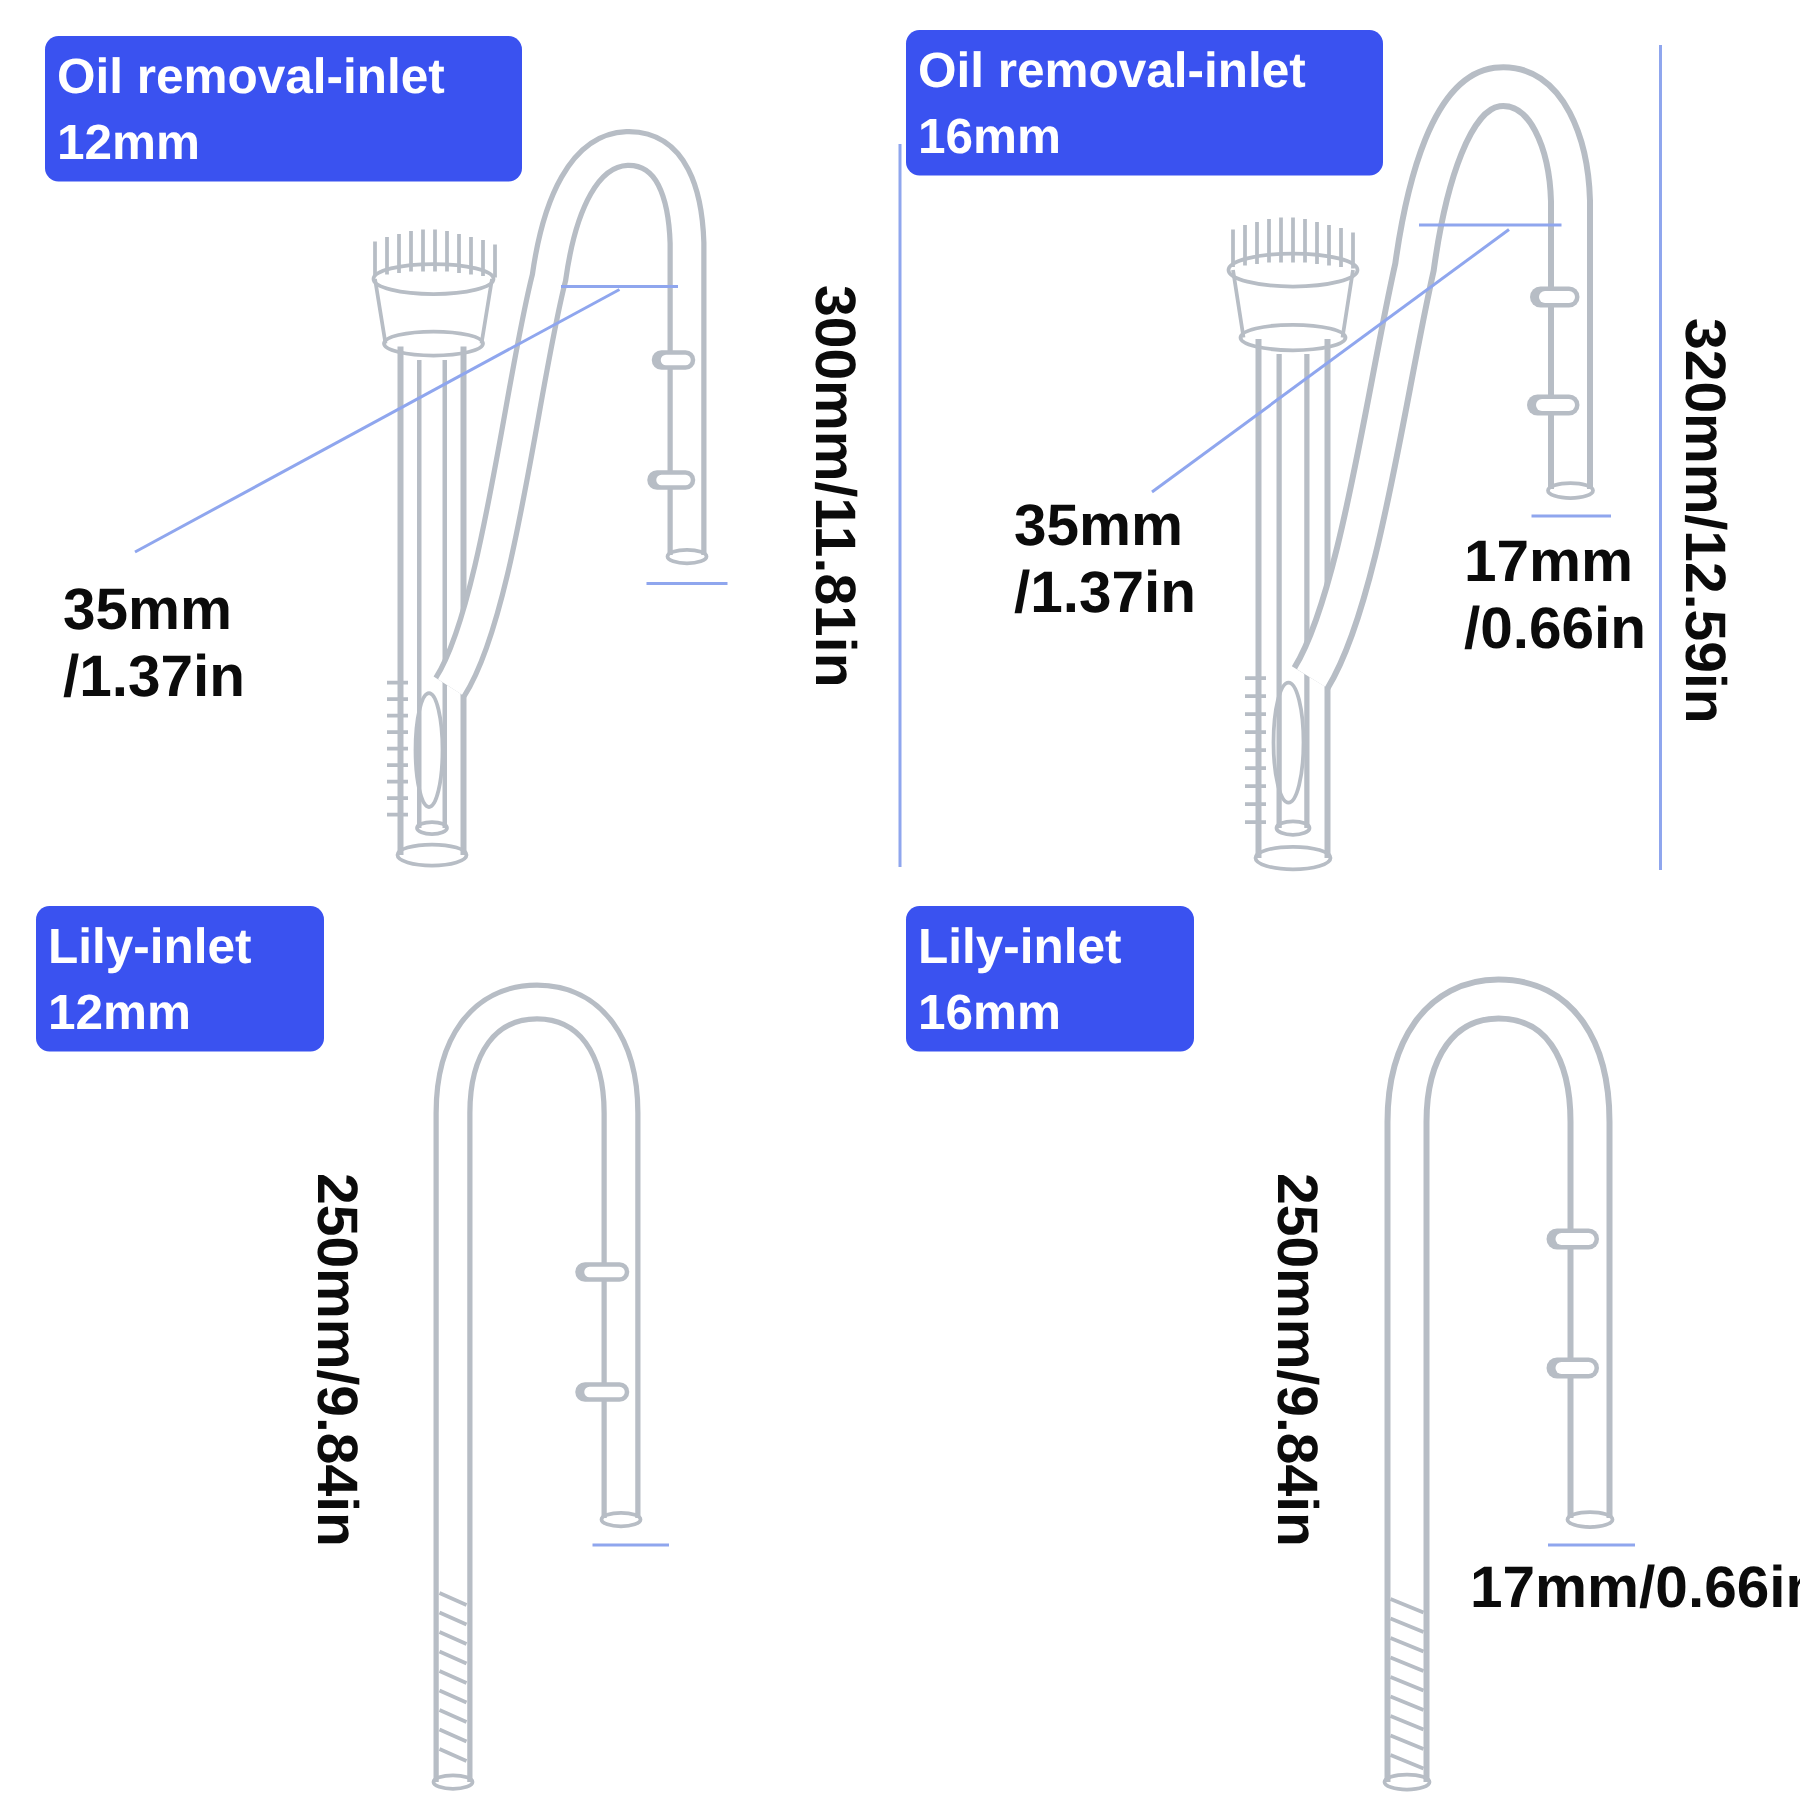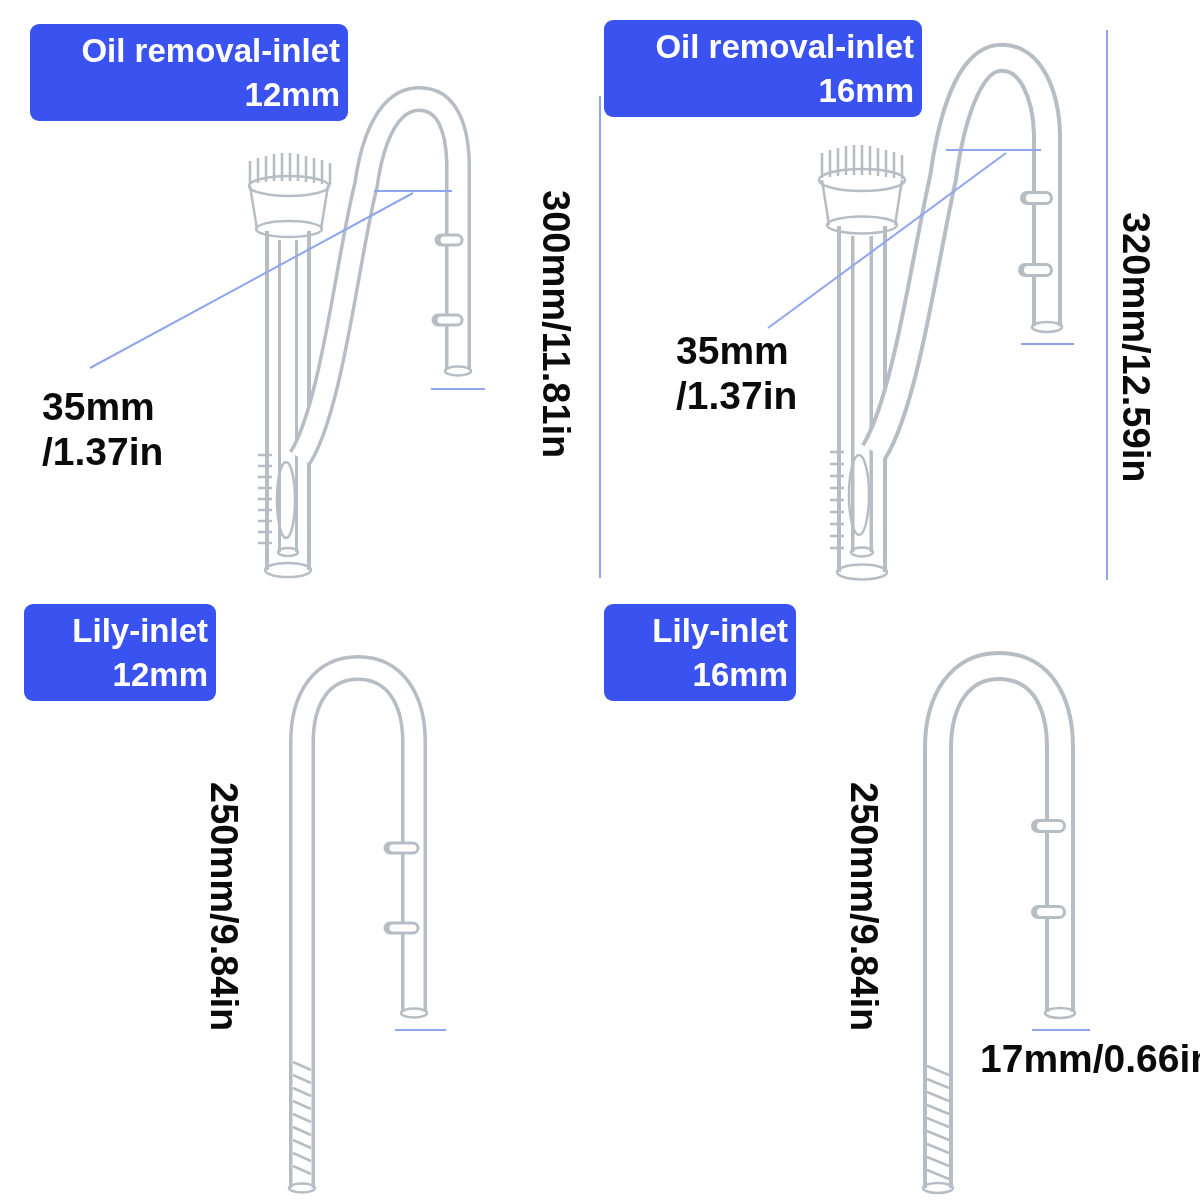--- a/index.html
+++ b/index.html
@@ -16,21 +16,21 @@
   .t-o { fill:none; stroke:var(--glass,#b7bdc5); }
   .t-i { fill:none; stroke:#ffffff; }
   .p-o { fill:none; stroke:var(--glass,#b7bdc5); stroke-linecap:round; }
   .p-i { fill:none; stroke:#ffffff; stroke-linecap:round; }
   .gl  { fill:none; stroke:var(--glass,#b7bdc5); stroke-width:2.5px; }
   .ann line { stroke:var(--annotation-line,#8fa6ee); stroke-width:2px; }
 
   
   .badge {
     position:absolute; background:var(--badge-bg,#3a52f0); color:#ffffff;
-    font-weight:700; font-size:33px; line-height:1.32; text-align:right;
+    font-weight:700; font-size:33px; line-height:1.32; text-align:left;
     border-radius:9px; display:flex; flex-direction:column; justify-content:center;
     padding:6px 8px;
   }
   .dim {
     position:absolute; font-weight:700; font-size:39px; line-height:1.16;
     color:var(--text,#0b0b0b); white-space:nowrap;
   }
   .vdim {
     position:absolute; font-weight:700; font-size:38px;
     color:var(--text,#0b0b0b); writing-mode:vertical-rl; white-space:nowrap;
@@ -149,20 +149,24 @@
   <div class="dim" style="left:42px;top:384px">
     <div>35mm</div>
     <div>/1.37in</div>
   </div>
   <div class="vdim" style="left:534px;top:190px">300mm/11.81in</div>
 
   <div class="dim" style="left:676px;top:328px">
     <div>35mm</div>
     <div>/1.37in</div>
   </div>
+  <div class="dim" style="left:976px;top:352px">
+    <div>17mm</div>
+    <div>/0.66in</div>
+  </div>
   <div class="vdim" style="left:1114px;top:212px">320mm/12.59in</div>
 
   <div class="vdim" style="left:202px;top:782px">250mm/9.84in</div>
 
   <div class="vdim" style="left:842px;top:782px">250mm/9.84in</div>
   <div class="dim" style="left:980px;top:1036px">17mm/0.66in</div>
 
 </div>
 
 </body></html>

